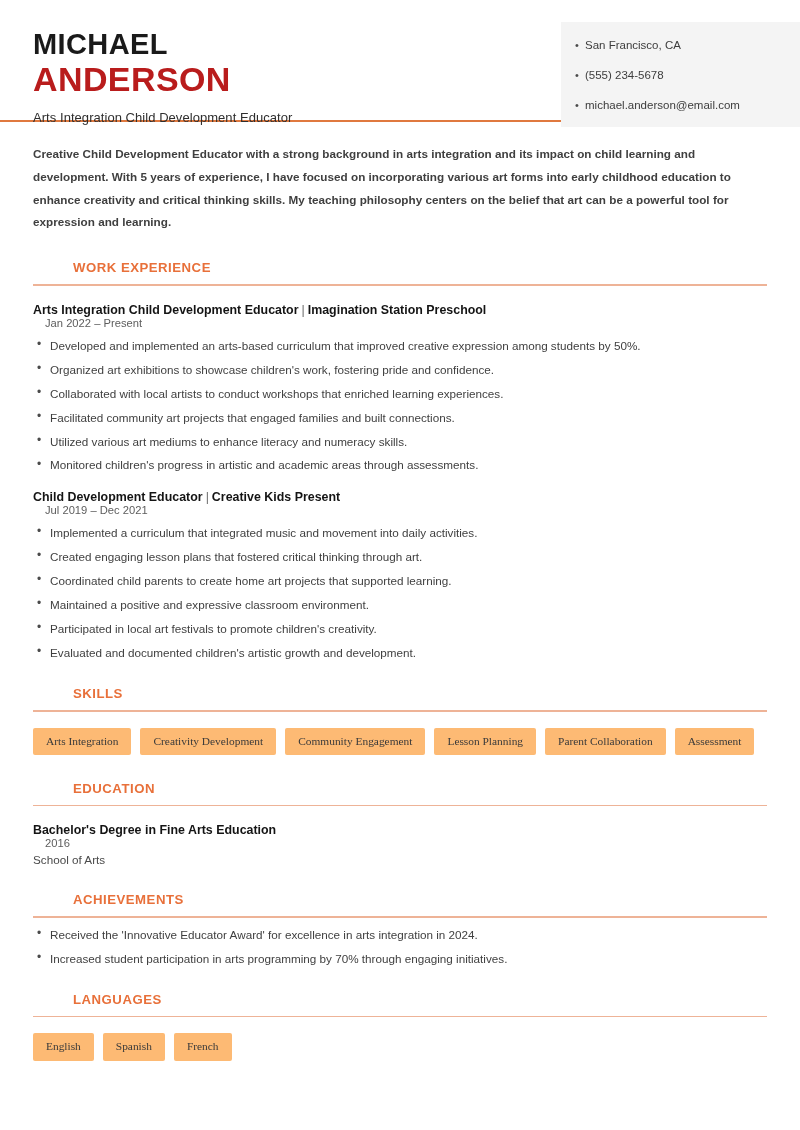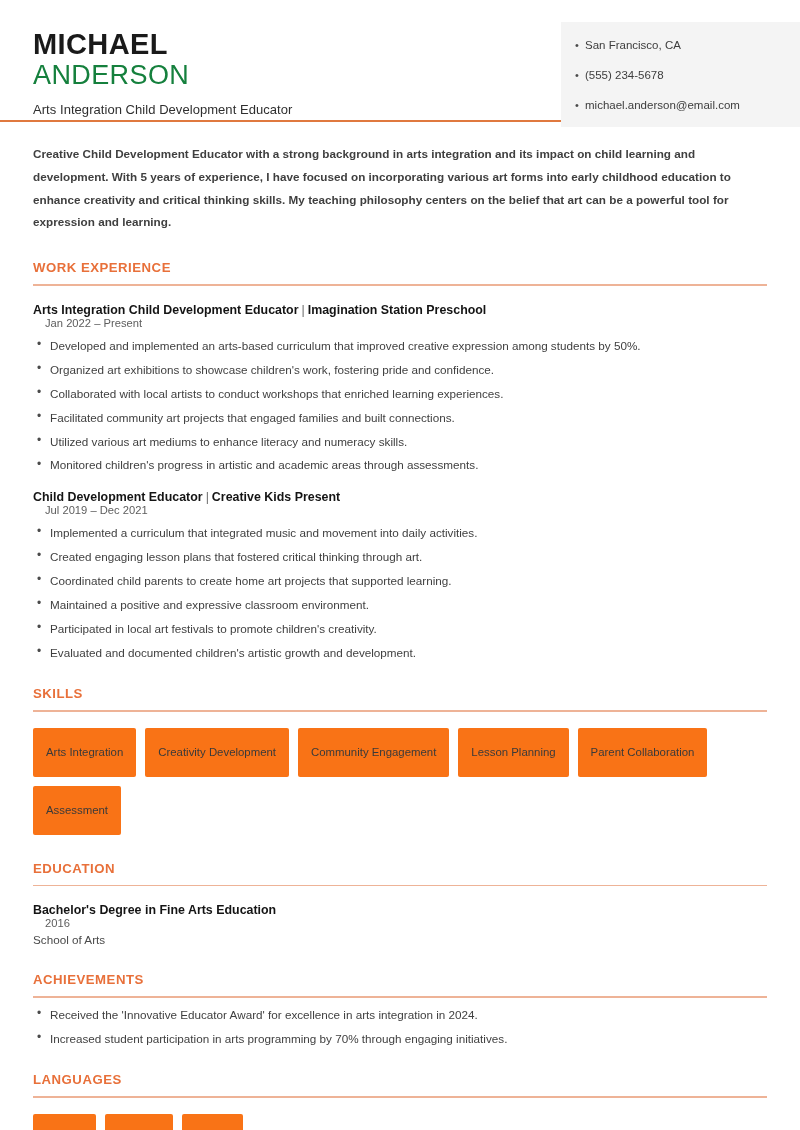--- a/index.html
+++ b/index.html
@@ -25,24 +25,24 @@
   }
   .identity { padding-left: 33px; padding-top: 6px; }
   .name-line1 {
     font-size: 29px;
     font-weight: bold;
     letter-spacing: 0.4px;
     color: #1a1a1a;
     line-height: 1.12;
   }
   .name-line2 {
-    font-size: 27px;
-    font-weight: normal;
+    font-size: 34px;
+    font-weight: bold;
     letter-spacing: 0.4px;
-    color: #15803d;
+    color: #b91c1c;
     line-height: 1.12;
   }
   .job-headline {
     margin-top: 11px;
     font-size: 13px;
     color: #2f2f2f;
     letter-spacing: 0.05px;
   }
 
   .contact-box {
@@ -87,20 +87,21 @@
     letter-spacing: 0.02px;
     font-weight: bold;
   }
 
   .section { margin-top: 26px; }
   .section-title {
     color: #E8703A;
     font-size: 13.2px;
     font-weight: bold;
     letter-spacing: 0.5px;
+    margin-left: 40px;
   }
   .section-rule {
     height: 1.5px;
     background: #EEB397;
     margin-top: 9px;
   }
 
   .entry { margin-top: 17px; }
   .entry-head {
     display: flex;
@@ -148,26 +149,27 @@
     font-size: 12px;
   }
 
   .chips {
     display: flex;
     flex-wrap: wrap;
     gap: 9px;
     margin-top: 16px;
   }
   .chip {
-    background: #f97316;
+    background: #fdba74;
     border-radius: 2px;
-    padding: 18px 13px;
+    padding: 7px 13px;
     font-size: 11.4px;
     color: #3a3a3a;
     line-height: 1.15;
+    font-family: Liberation Serif, serif;
   }
 
   .edu-entry { margin-top: 17px; }
   .edu-school {
     font-size: 11.7px;
     color: #4a4a4a;
     margin-top: 4px;
   }
   .ach-list { margin-top: 16px; }
 </style>

